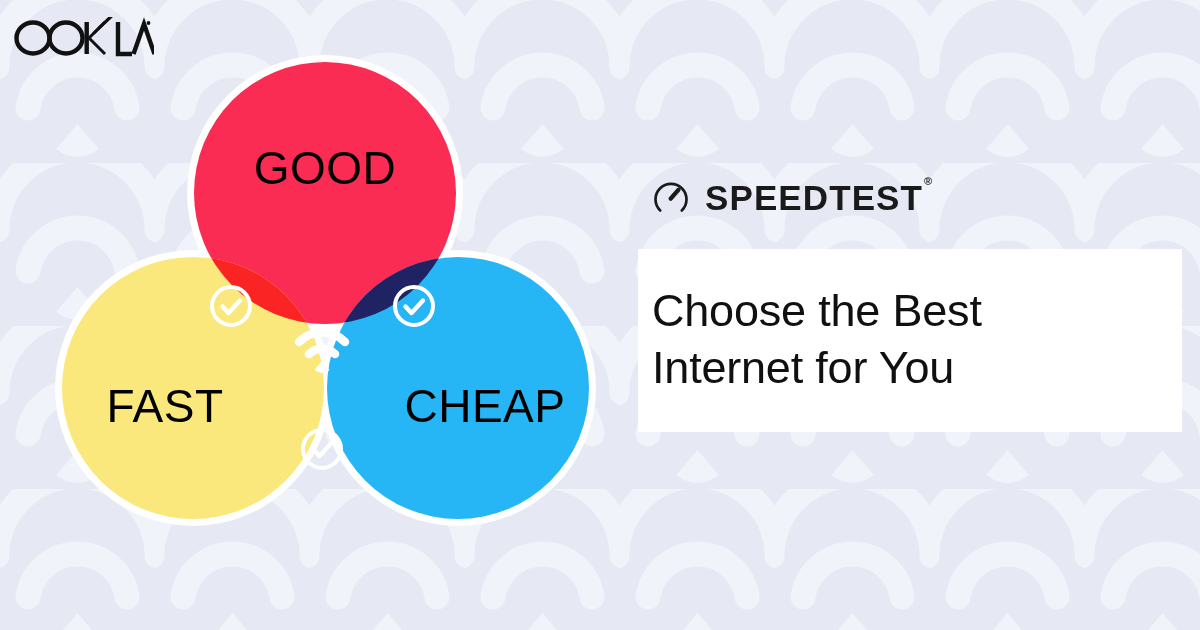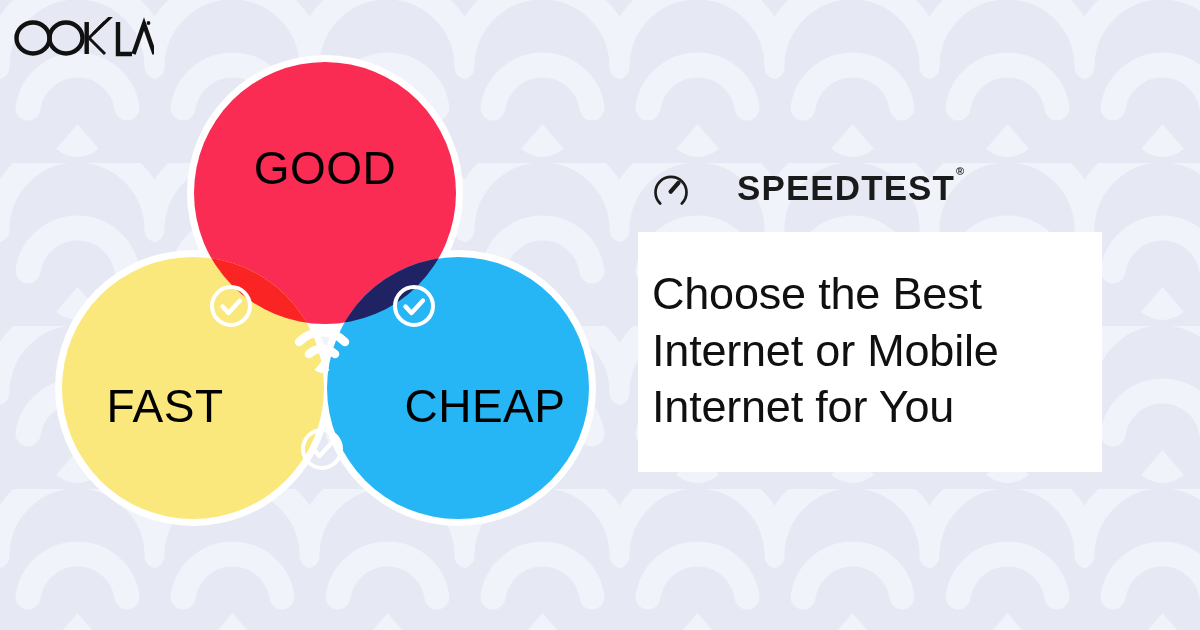--- a/index.html
+++ b/index.html
@@ -38,24 +38,23 @@
     letter-spacing:0.5px;
   }
 
   
   #right-col {
     position:absolute; left:638px; top:170px;
     width:480px;
     z-index:5;
   }
   #speedtest-logo-row {
-    display:flex; align-items:flex-start;
+    display:flex; align-items:center;
     height:54px;
     margin-left:13px;
-    gap:32px;
   }
   #speedtest-gauge { display:block; margin-right:14px; }
   #speedtest-wordmark {
     font-family:"Liberation Sans", sans-serif;
     font-weight:bold;
     font-size:35px;
     letter-spacing:1.1px;
     color:#1a1a1a;
     line-height:1;
     position:relative;
@@ -64,23 +63,23 @@
   #speedtest-reg {
     font-size:11px;
     font-weight:bold;
     vertical-align:super;
     position:relative;
     top:-12px;
     left:1px;
   }
   #headline-card {
     background:#ffffff;
-    width:464px;
+    width:544px;
     padding:34px 0 36px 14px;
-    margin-top:8px;
+    margin-top:25px;
   }
   #headline {
     font-family:"Liberation Sans", sans-serif;
     font-weight:300;
     font-size:45px;
     line-height:1.26;
     color:#101010;
     letter-spacing:-0.2px;
   }
   #headline span { display:block; }
@@ -202,18 +201,17 @@
       <path d="M 19.7 21.6 L 27.4 12.9" fill="none" stroke="#1a1a1a" stroke-width="4.4" stroke-linecap="round"></path>
     </svg>
     <div id="speedtest-wordmark">
       <span>SPEEDTEST</span><span id="speedtest-reg">®</span>
     </div>
   </div>
 
   <div id="headline-card">
     <h1 id="headline">
       <span>Choose the Best</span>
-      <span>Internet or Mobile</span>
       <span>Internet for You</span>
     </h1>
   </div>
 
 </div>
 
 </body></html>

